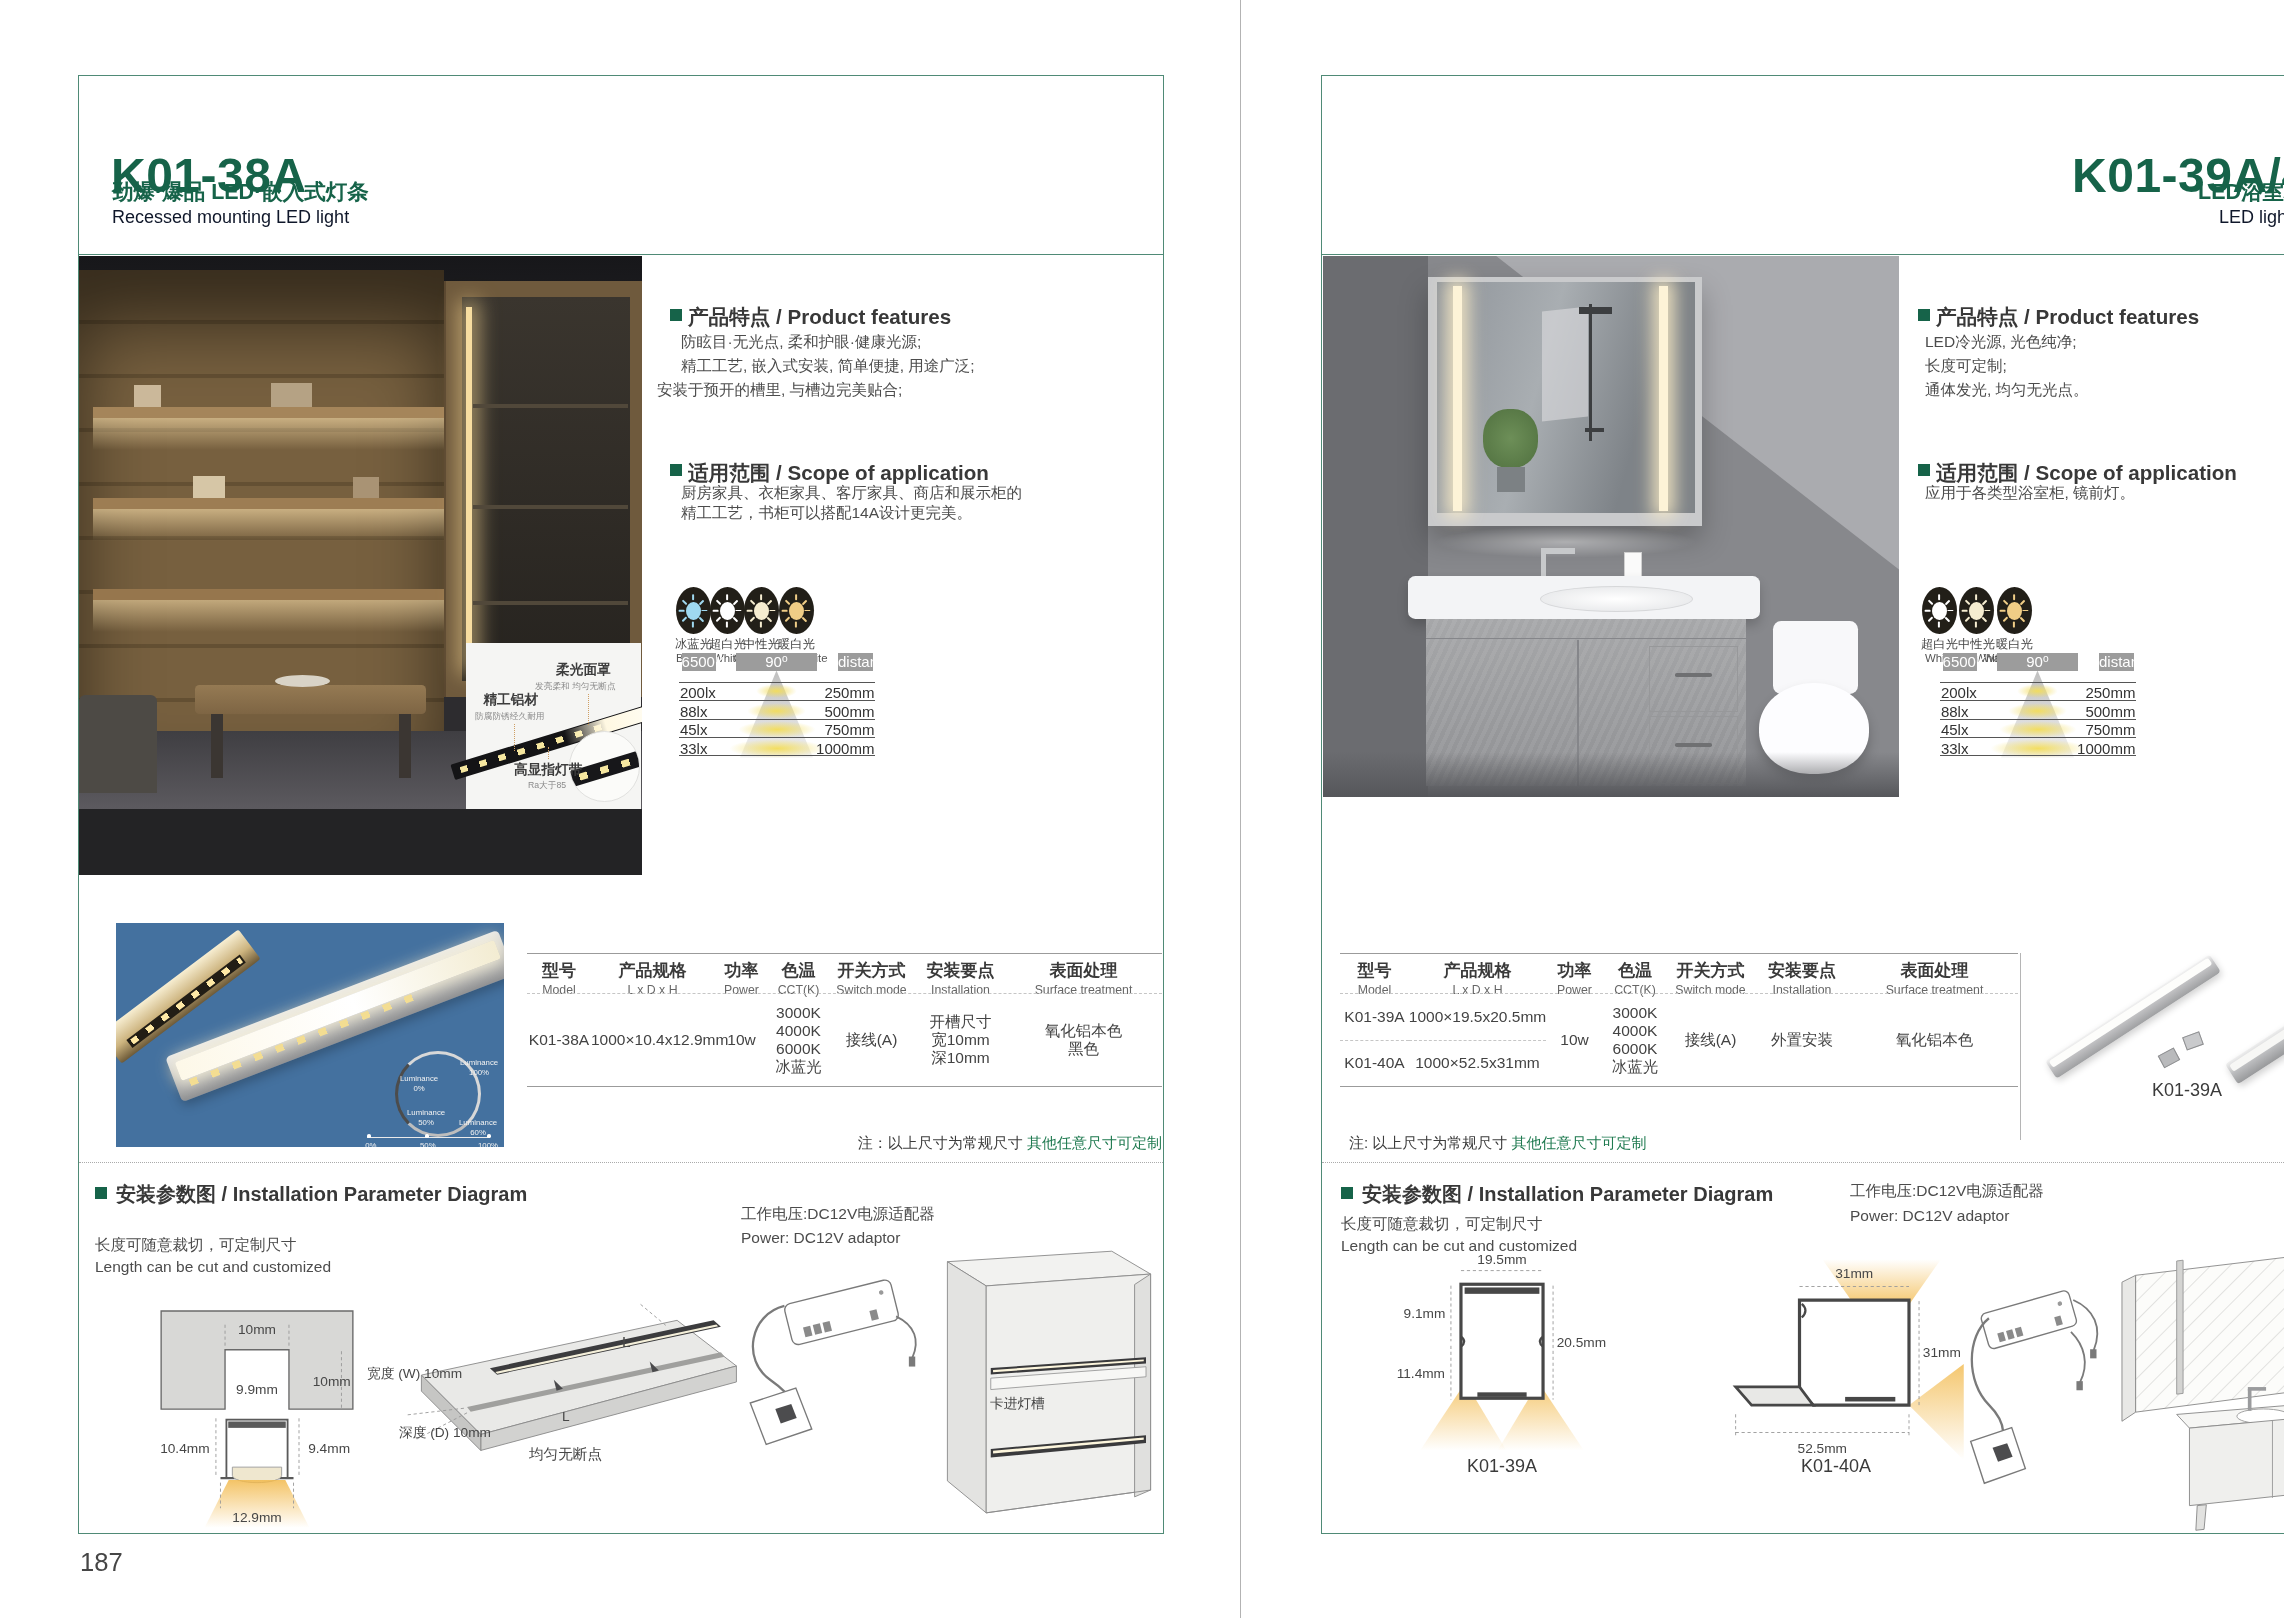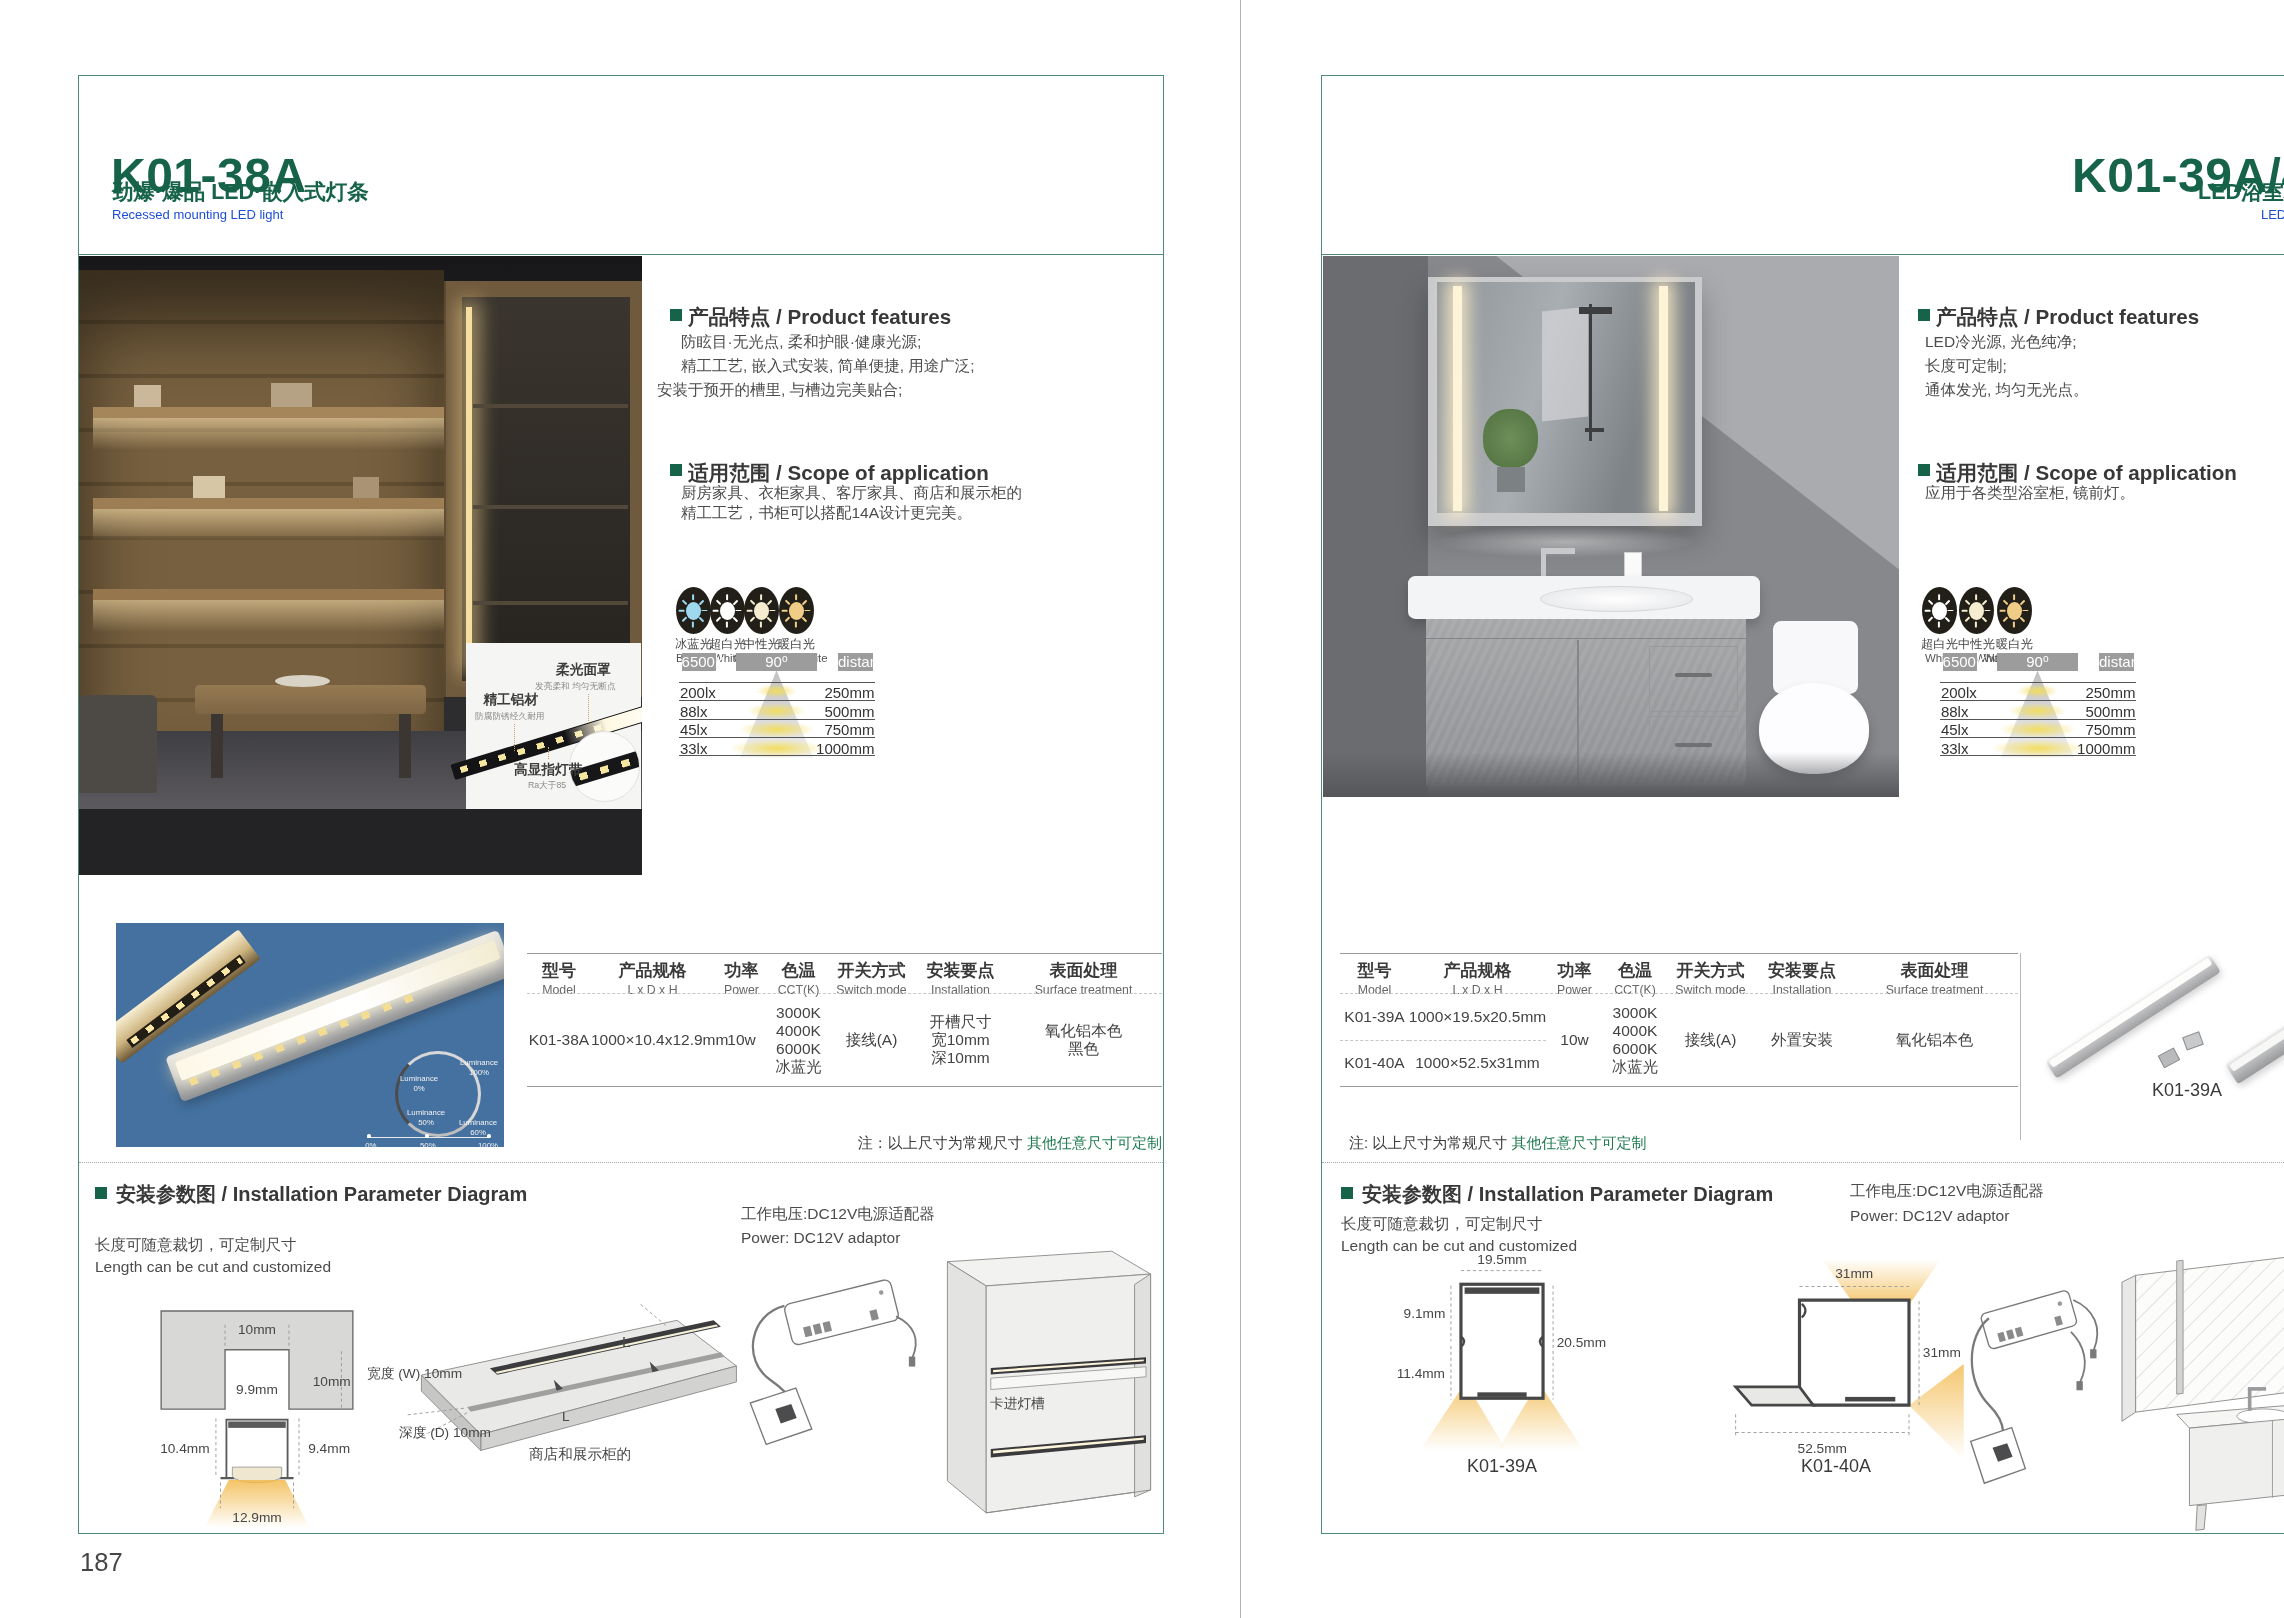--- a/index.html
+++ b/index.html
@@ -4,21 +4,21 @@
 <style>
   html,body{margin:0;padding:0;background:#ffffff;}
   body{font-family:"Liberation Sans","DejaVu Sans",sans-serif;color:#3d3d3d;}
   #stage{position:relative;width:2482px;height:1618px;background:#fff;overflow:hidden;}
   .abs{position:absolute;}
   .gutter{position:absolute;left:1240px;top:0;width:1.4px;height:1618px;background:#b3b3b3;}
   .card{position:absolute;top:75px;width:1084px;height:1457px;border:1.4px solid #4f8a76;background:#fff;}
   #cardL{left:78px;} #cardR{left:1321px;}
   .h-title{position:absolute;left:32px;top:40px;font-size:48px;font-weight:bold;color:#166349;letter-spacing:0.5px;}
   .h-sub-cn{position:absolute;left:33px;top:101px;font-size:21.5px;font-weight:bold;color:#166349;}
-  .h-sub-en{position:absolute;left:33px;top:131px;font-size:13px;color:#1d4ed8;}
+  .h-sub-en{position:absolute;left:33px;top:131px;font-size:18px;color:#0f172a;}
   #cardR .h-title{left:auto;right:35px;}
   #cardR .h-sub-cn{left:auto;right:36px;}
   #cardR .h-sub-en{left:auto;right:36px;}
   .h-rule{position:absolute;left:0;right:0;top:178px;height:1.4px;background:#4f8a76;}
   .sec-sq{position:absolute;width:12.3px;height:12.3px;background:#166349;}
   .sec-title{position:absolute;font-size:20.6px;font-weight:bold;color:#383838;white-space:nowrap;}
   .body-line{position:absolute;font-size:15.5px;color:#4c4c4c;white-space:nowrap;}
   
   .ct{position:absolute;width:35px;height:69px;}
   .ct-oval{position:absolute;left:0;top:0;width:35px;height:47px;border-radius:50%;background:#221f18;}
@@ -364,21 +364,21 @@
       <polygon points="222,168 706,64 710,68 226,172" fill="#f5f0da"></polygon>
       <polygon points="160,245 716,125 724,135 168,255" fill="#a0a09e"></polygon>
       <line x1="30" y1="262" x2="158" y2="247" stroke="#9a9a9a" stroke-width="2" stroke-dasharray="7 6"></line>
       <line x1="50" y1="315" x2="165" y2="255" stroke="#9a9a9a" stroke-width="2" stroke-dasharray="7 6"></line>
       <line x1="540" y1="20" x2="600" y2="70" stroke="#9a9a9a" stroke-width="2" stroke-dasharray="7 6"></line>
       <polygon points="350,185 370,205 356,209" fill="#4a4a4c"></polygon>
       <polygon points="560,145 580,165 566,169" fill="#4a4a4c"></polygon>
     </svg>
     <div class="dim" style="left:288px;top:1289px;">宽度 (W) 10mm</div>
     <div class="dim" style="left:320px;top:1348px;">深度 (D) 10mm</div>
-    <div class="dim" style="left:450px;top:1369px;font-size:14.6px;">商店和展示柜的</div>
+    <div class="dim" style="left:450px;top:1369px;font-size:14.6px;">均匀无断点</div>
     <div class="dim" style="left:543px;top:1257px;font-size:15.5px;">L</div>
     <div class="dim" style="left:483px;top:1333px;">L</div>
 
     <div class="body-line" style="left:662px;top:1128px;">工作电压:DC12V电源适配器</div>
     <div class="body-line" style="left:662px;top:1153px;">Power: DC12V adaptor</div>
 
     <svg style="left:653px;top:1188px;" width="196" height="196" viewBox="0 0 430 430">
       <g transform="rotate(-14 240 105)">
         <rect x="120" y="60" width="240" height="92" rx="14" fill="#ffffff" stroke="#7a7a7a" stroke-width="3"></rect>
         <rect x="150" y="118" width="16" height="22" fill="#8a8a8a"></rect>

